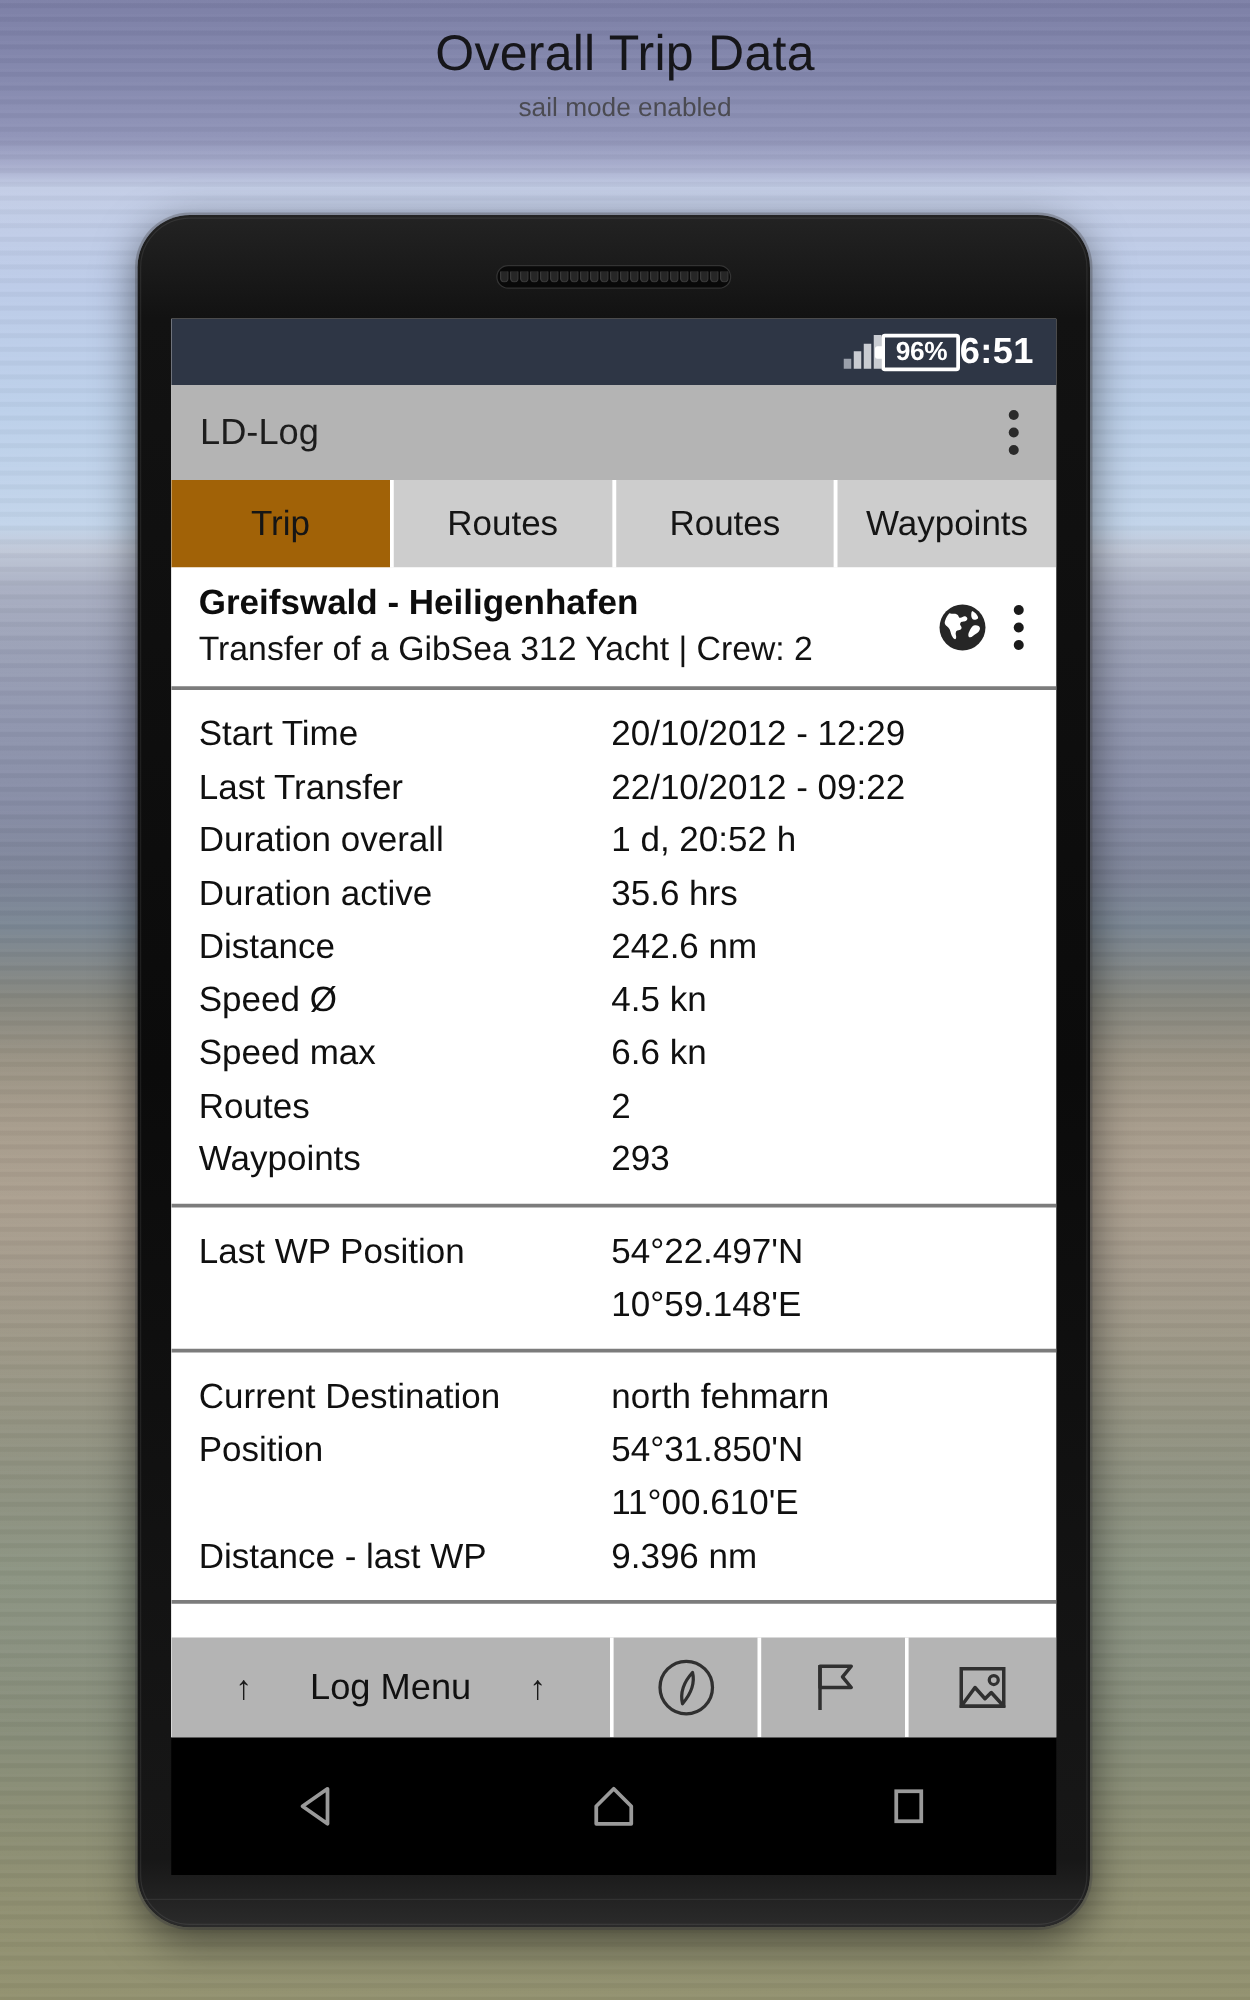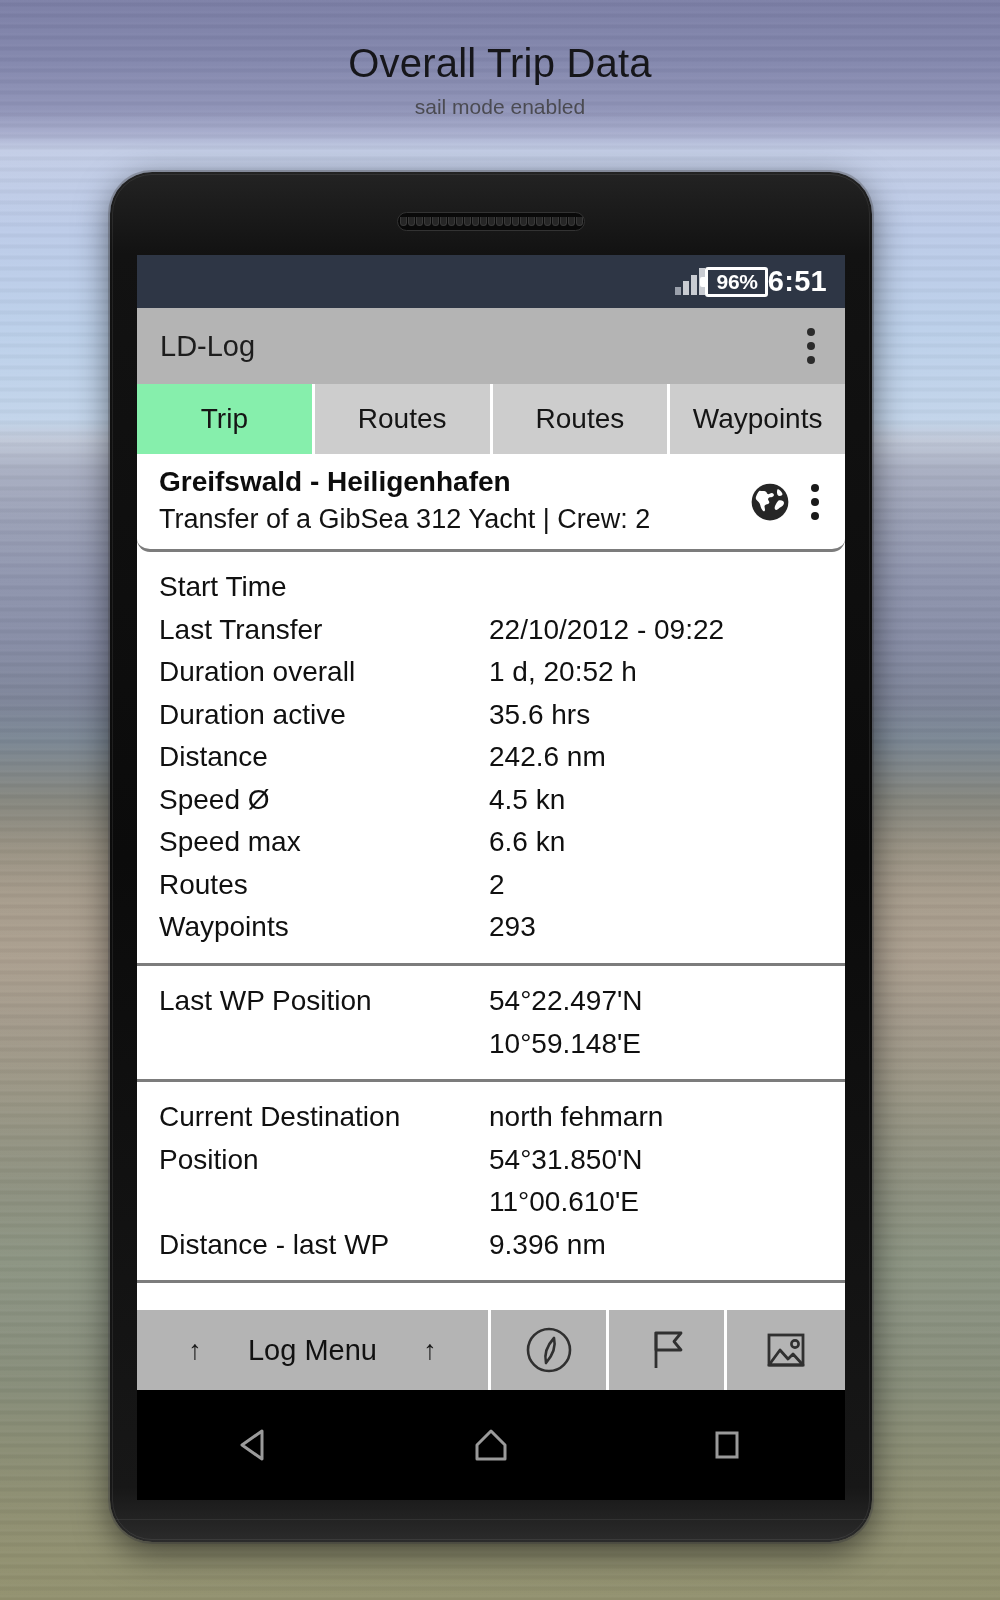--- a/index.html
+++ b/index.html
@@ -64,21 +64,21 @@
       rgba(255,255,255,0.02) 7px,
       rgba(255,255,255,0.02) 11px);
     opacity: 0.85;
   }
 
   
   .caption {
     position: absolute;
     top: 0; left: 0; right: 0;
     text-align: center;
-    padding-top: 40px;
+    padding-top: 20px;
     z-index: 6;
   }
   .caption-title {
     font-size: 40px;
     color: #16161a;
     font-weight: 400;
     letter-spacing: 0.2px;
     line-height: 1.15;
   }
   .caption-sub {
@@ -223,32 +223,31 @@
     display: flex;
     align-items: center;
     justify-content: center;
     font-size: 28px;
     color: #151515;
     background: #cdcdcd;
     border-left: 3px solid #fff;
     cursor: pointer;
   }
   .tab:first-child { border-left: none; }
-  .tab.active { background: #86efac; }
+  .tab.active { background: #a16207; }
 
   
   .trip-header {
     display: flex;
     align-items: flex-start;
     justify-content: space-between;
     padding: 10px 16px 12px 22px;
     background: #fff;
     flex: none;
     border-bottom: 3px solid #7c7c7c;
-    border-radius: 13px;
   }
   .trip-title { font-size: 28px; font-weight: 700; color: #0d0d0d; line-height: 1.32; }
   .trip-sub { font-size: 27px; color: #121212; line-height: 1.3; margin-top: 1px; }
   .trip-actions { display: flex; align-items: center; gap: 10px; padding-top: 12px; }
   .globe { width: 42px; height: 42px; }
 
   
   .content {
     flex: 1;
     background: #fff;
@@ -405,20 +404,21 @@
             <b></b>
           </div>
       </div>
     </div>
 
     <div class="content">
 
       <div class="section">
         <div class="row">
           <div class="k">Start Time</div>
+          <div class="v">20/10/2012 - 12:29</div>
         </div>
         <div class="row">
           <div class="k">Last Transfer</div>
           <div class="v">22/10/2012 - 09:22</div>
         </div>
         <div class="row">
           <div class="k">Duration overall</div>
           <div class="v">1 d, 20:52 h</div>
         </div>
         <div class="row">

